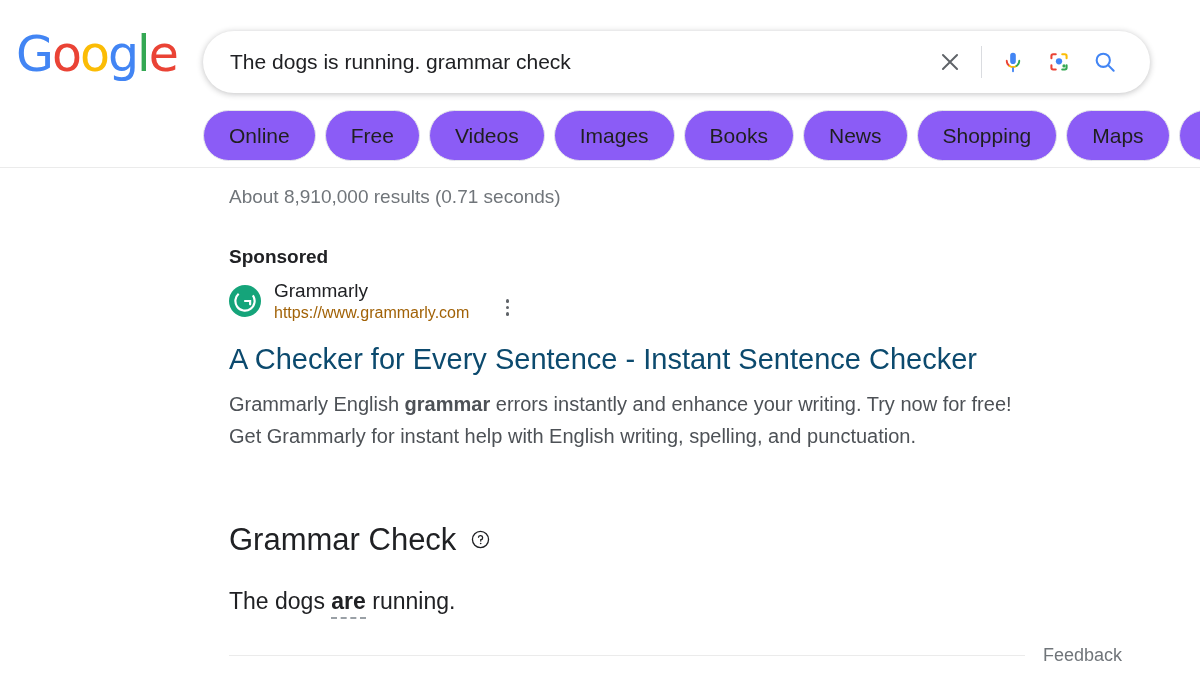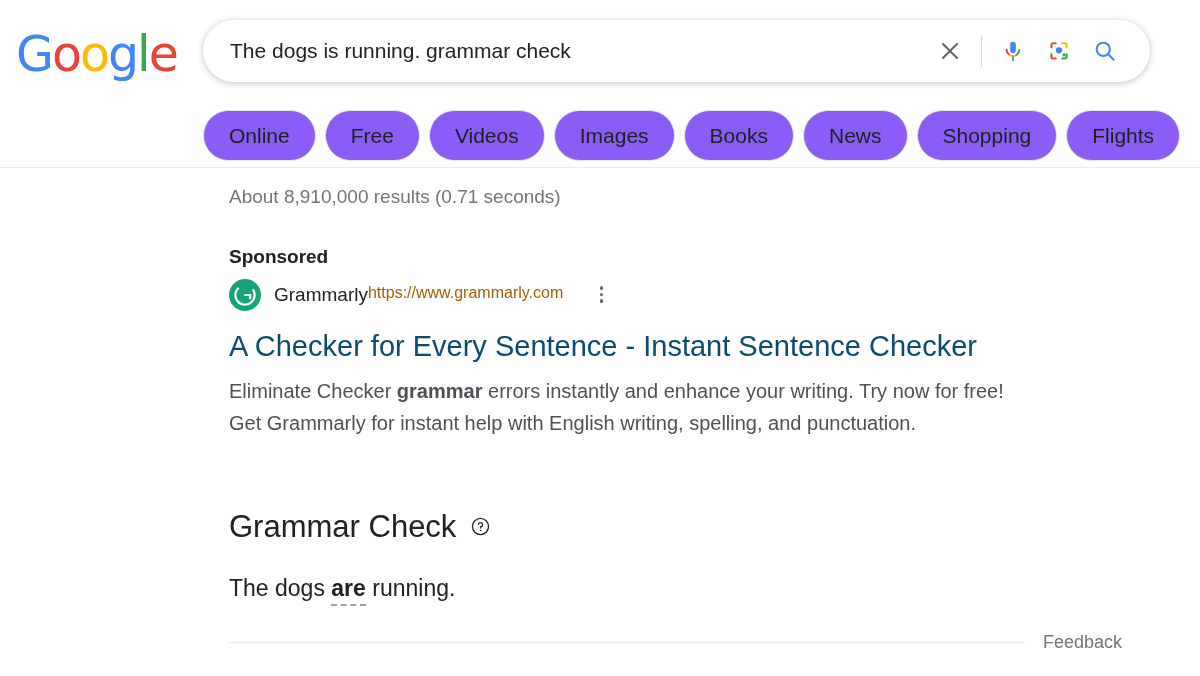--- a/index.html
+++ b/index.html
@@ -36,21 +36,21 @@
   .logo span { display: inline; }
   .l-b { color: #4285F4; }
   .l-r { color: #EA4335; }
   .l-y { color: #FBBC05; }
   .l-g { color: #34A853; }
 
   
   .searchbox {
     position: absolute;
     left: 203px;
-    top: 20px;
+    top: 31px;
     width: 947px;
     height: 62px;
     background: #ffffff;
     border-radius: 31px;
     box-shadow: 0 1px 6px rgba(32,33,36,0.28);
     display: flex;
     align-items: center;
   }
   .search-input {
     flex: 1;
@@ -146,21 +146,21 @@
   .favicon {
     width: 32px;
     height: 32px;
     border-radius: 50%;
     background: #15A47A;
     display: flex;
     align-items: center;
     justify-content: center;
     flex: 0 0 auto;
   }
-  .site-meta { display: flex; line-height: 1.28; }
+  .site-meta { display: flex; flex-direction: column; line-height: 1.28; }
   .site-name { font-size: 19px; color: #202124; }
   .site-url { font-size: 16px; color: #a16207; }
   .kebab {
     margin-left: 12px;
     width: 26px;
     height: 30px;
     display: flex;
     flex-direction: column;
     align-items: center;
     justify-content: center;
@@ -283,20 +283,21 @@
   </div>
 
   <div class="chips">
     <div class="chip">Online</div>
     <div class="chip">Free</div>
     <div class="chip">Videos</div>
     <div class="chip">Images</div>
     <div class="chip">Books</div>
     <div class="chip">News</div>
     <div class="chip">Shopping</div>
+    <div class="chip">Maps</div>
     <div class="chip">Flights</div>
   </div>
 </div>
 
 <div class="main">
   <div class="content">
 
     <div class="result-count">About 8,910,000 results (0.71 seconds)</div>
 
     <div class="sponsored-label">Sponsored</div>
@@ -315,21 +316,21 @@
         </div>
         <div class="kebab">
           <i></i>
             <i></i>
             <i></i>
         </div>
       </div>
 
       <a class="ad-title" href="#">A Checker for Every Sentence - Instant Sentence Checker</a>
 
-      <div class="ad-desc"><span>Eliminate Checker </span><b>grammar</b><span> errors instantly and enhance your writing. Try now for free! Get Grammarly for instant help with English writing, spelling, and punctuation.</span></div>
+      <div class="ad-desc"><span>Grammarly English </span><b>grammar</b><span> errors instantly and enhance your writing. Try now for free! Get Grammarly for instant help with English writing, spelling, and punctuation.</span></div>
     </div>
 
     <div class="gc-head">
       <div class="gc-title">Grammar Check</div>
       <div class="help-icon">
         <svg width="21" height="21" viewBox="0 0 24 24">
           <circle cx="12" cy="12" r="9.2" fill="none" stroke="#202124" stroke-width="1.5"></circle>
           <path d="M9.7 9.4 a2.4 2.4 0 1 1 2.6 2.9 v1.4" fill="none" stroke="#202124" stroke-width="1.5" stroke-linecap="round"></path>
           <circle cx="12.2" cy="16.6" r="0.95" fill="#202124"></circle>
         </svg>

